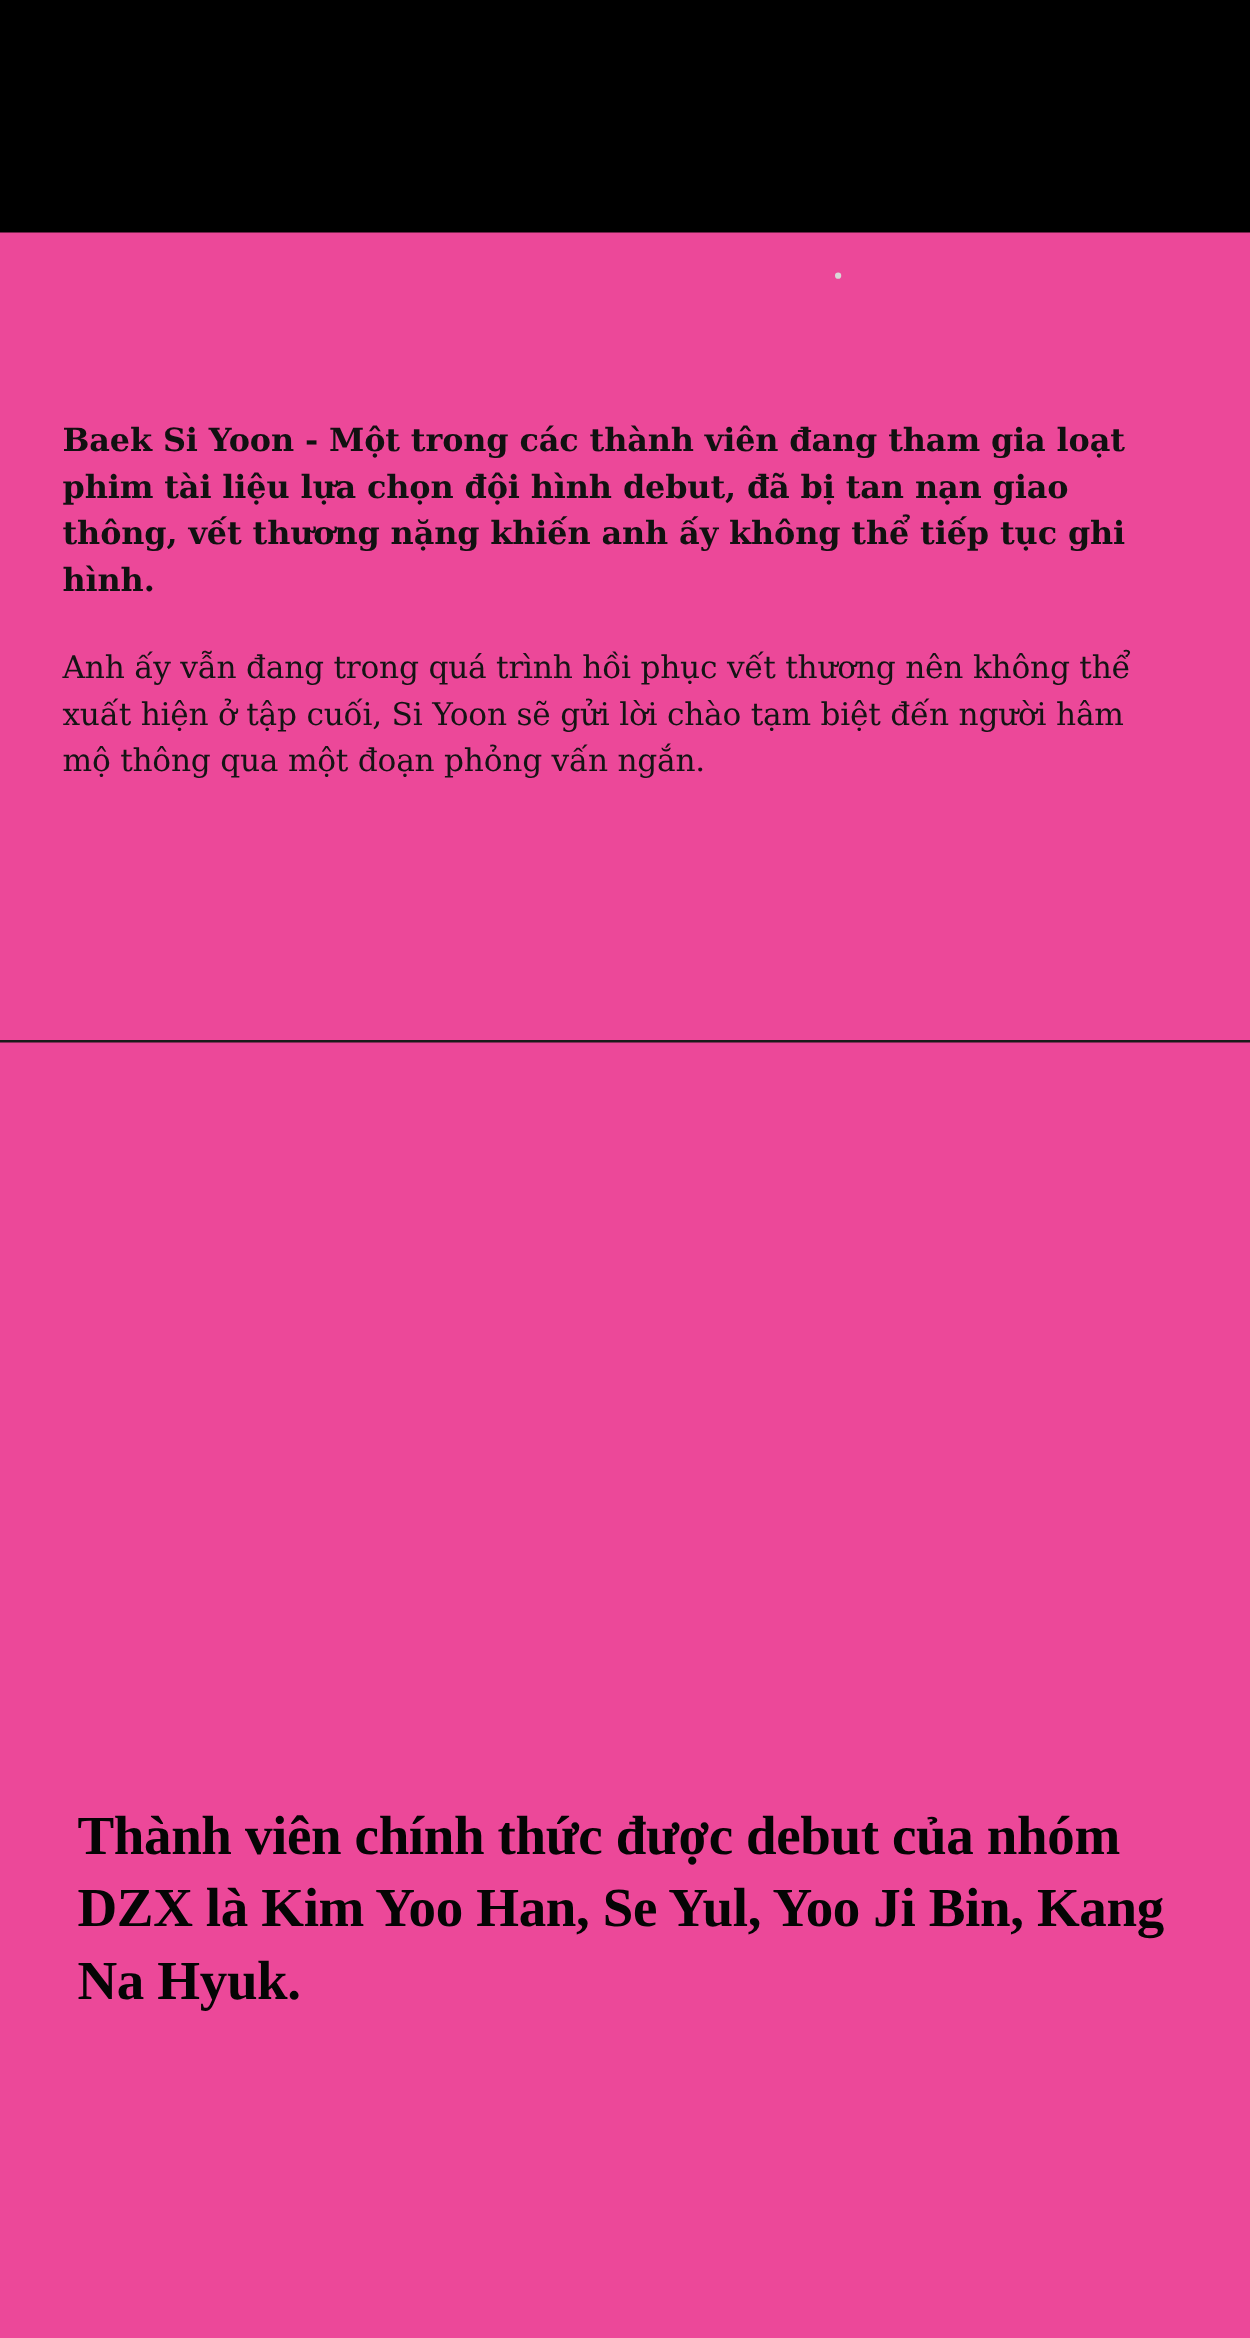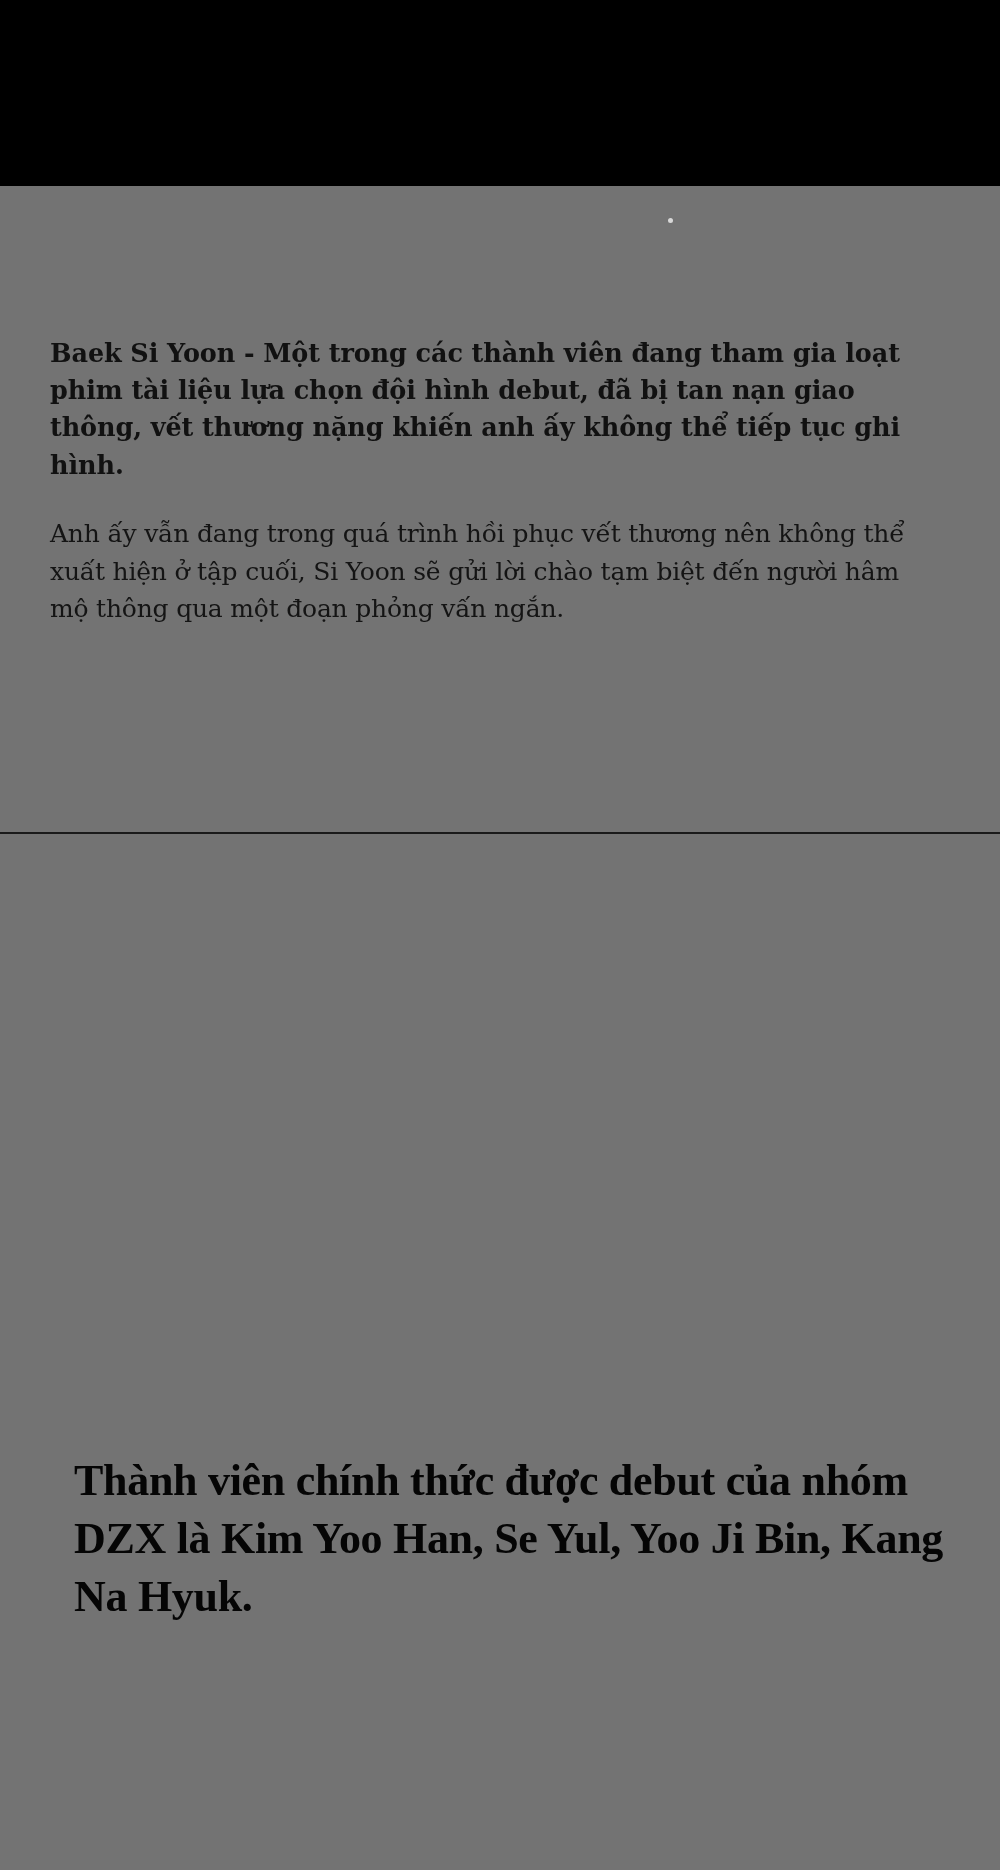--- a/index.html
+++ b/index.html
@@ -4,21 +4,21 @@
 <style>
   html, body {
     margin: 0;
     padding: 0;
     background: #ffffff;
   }
   .page {
     position: relative;
     width: 1000px;
     height: 1870px;
-    background: #737373;
+    background: #ec4899;
     overflow: hidden;
     font-family: "Liberation Serif", serif;
   }
   .top-black {
     position: absolute;
     left: 0;
     top: 0;
     width: 1000px;
     height: 186px;
     background: #000000;
@@ -70,21 +70,21 @@
     height: 2px;
     background: #1a1a1a;
   }
   .block-c {
     position: absolute;
     left: 62px;
     top: 1440px;
     width: 900px;
   }
   .block-c p {
-    margin: 12px;
+    margin: 0;
     font-family: "Liberation Serif", serif;
     font-weight: 700;
     font-size: 44px;
     line-height: 1.32;
     color: #050505;
     letter-spacing: -0.3px;
   }
 </style>
 </head>
 <body>

